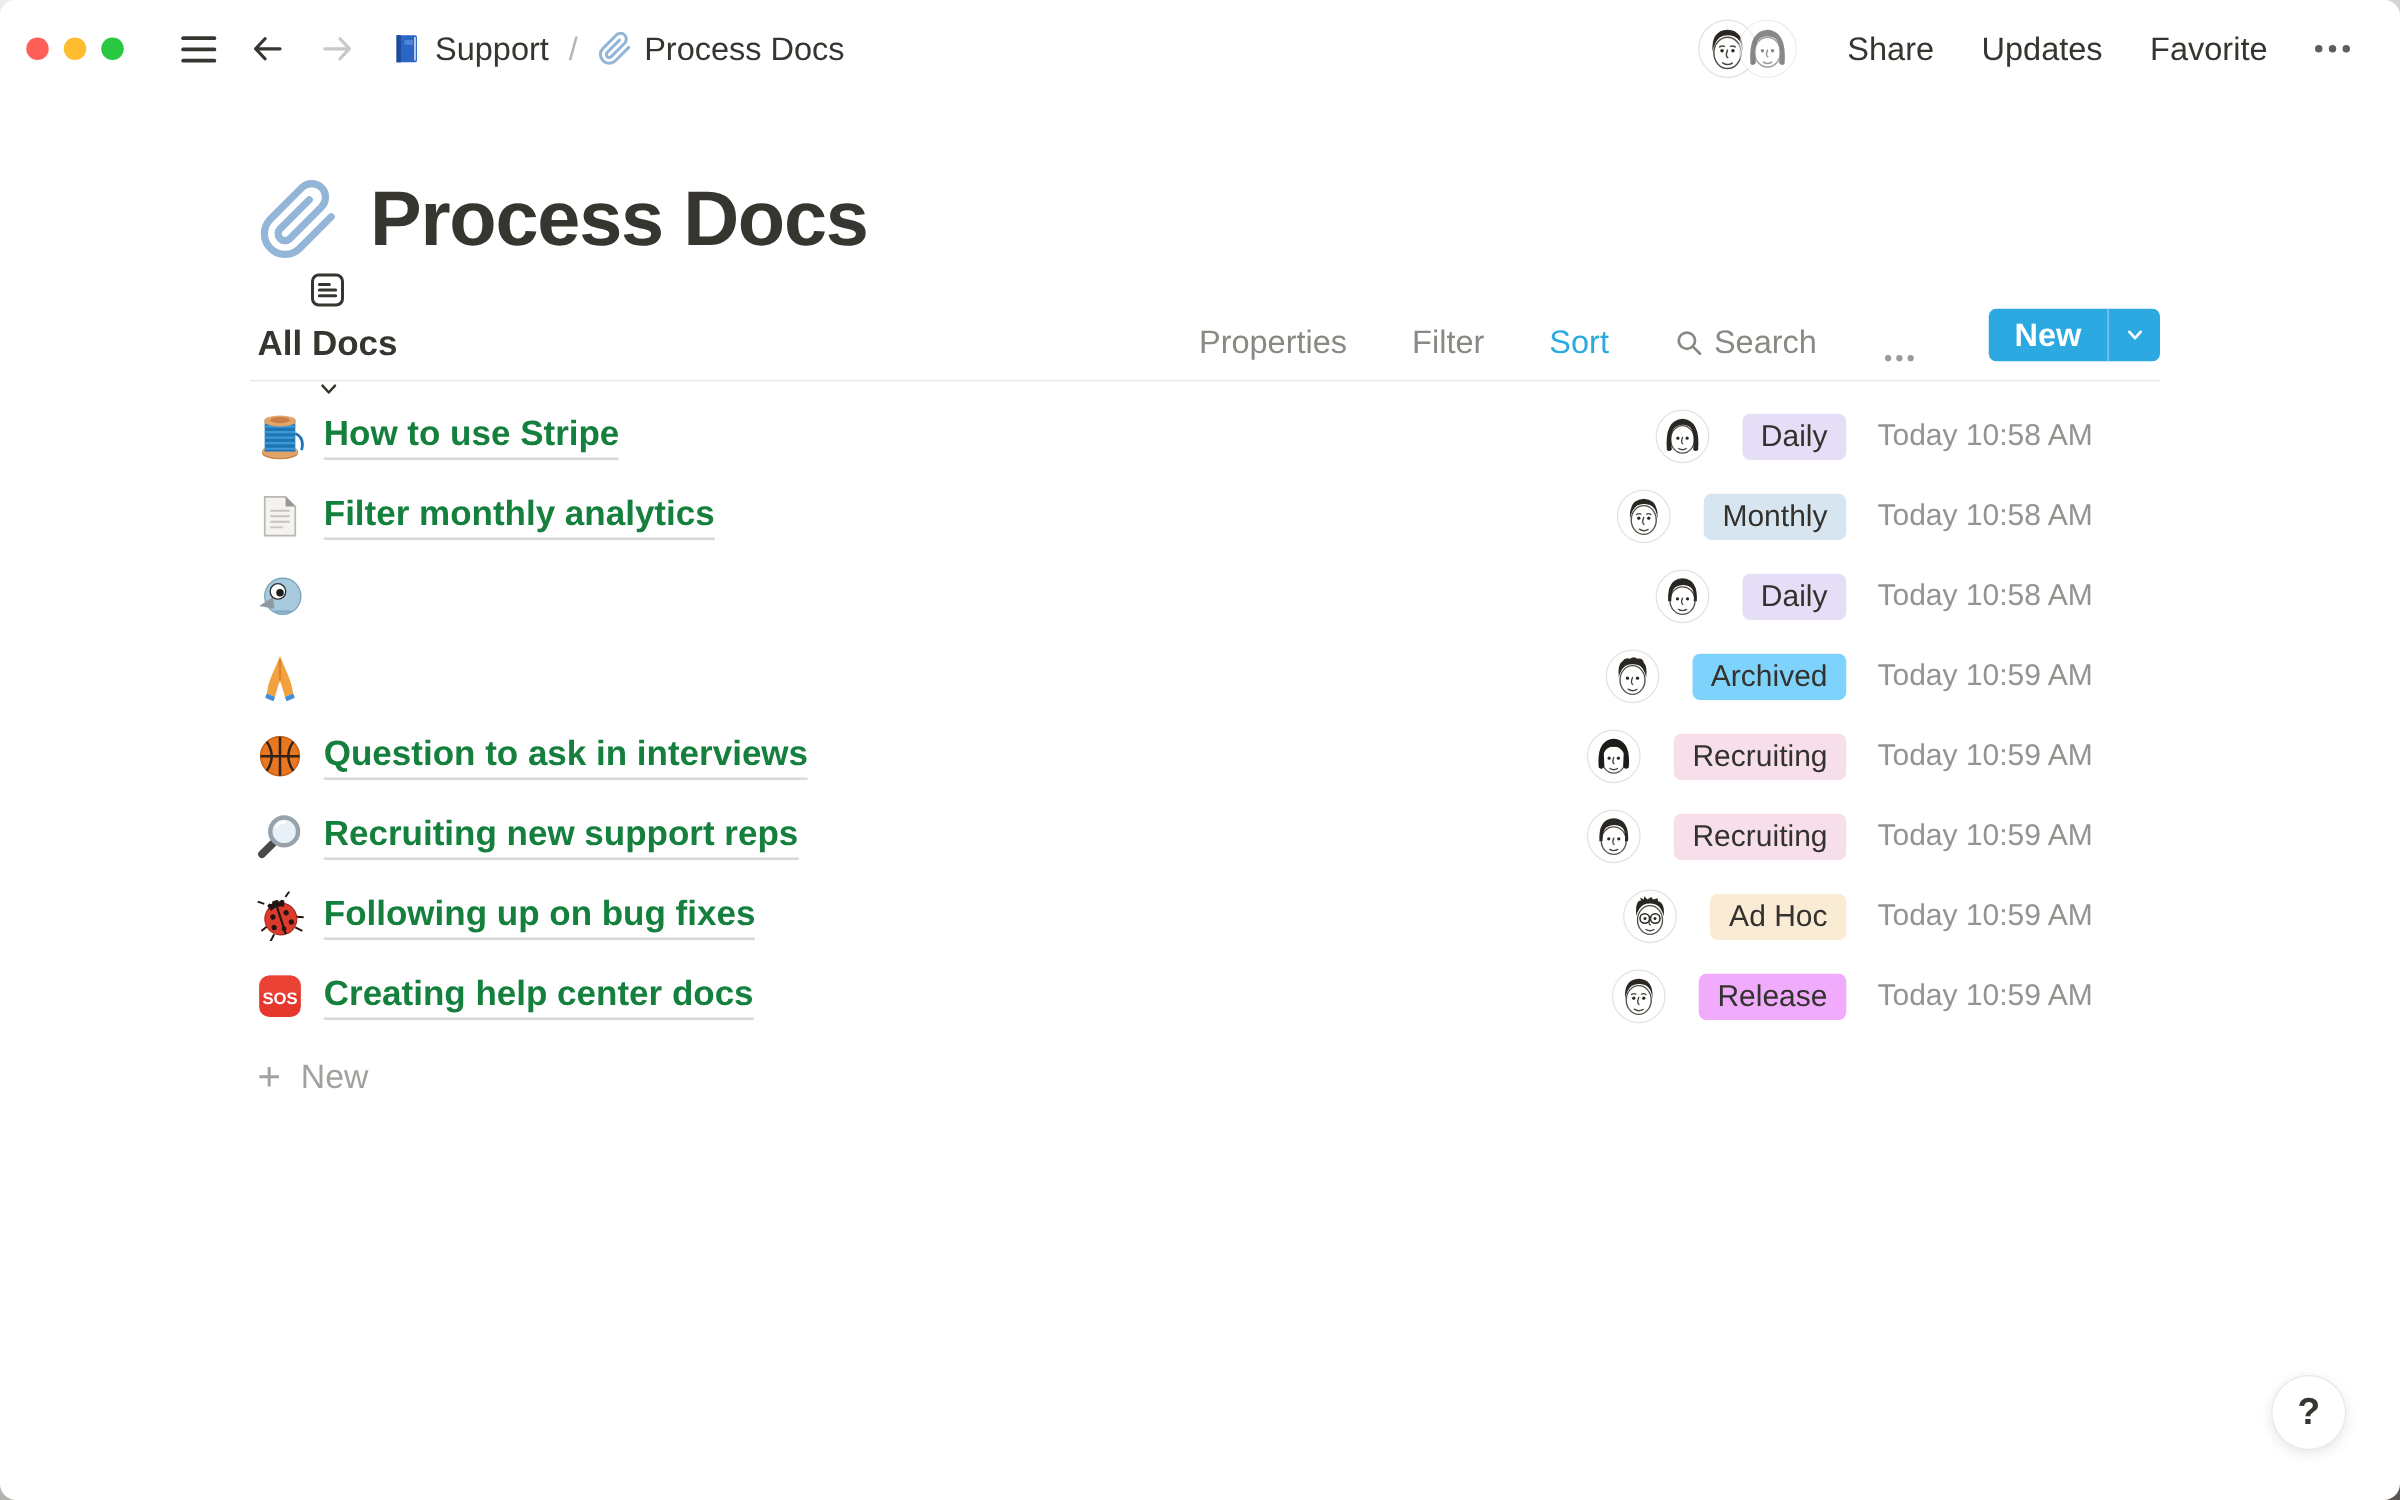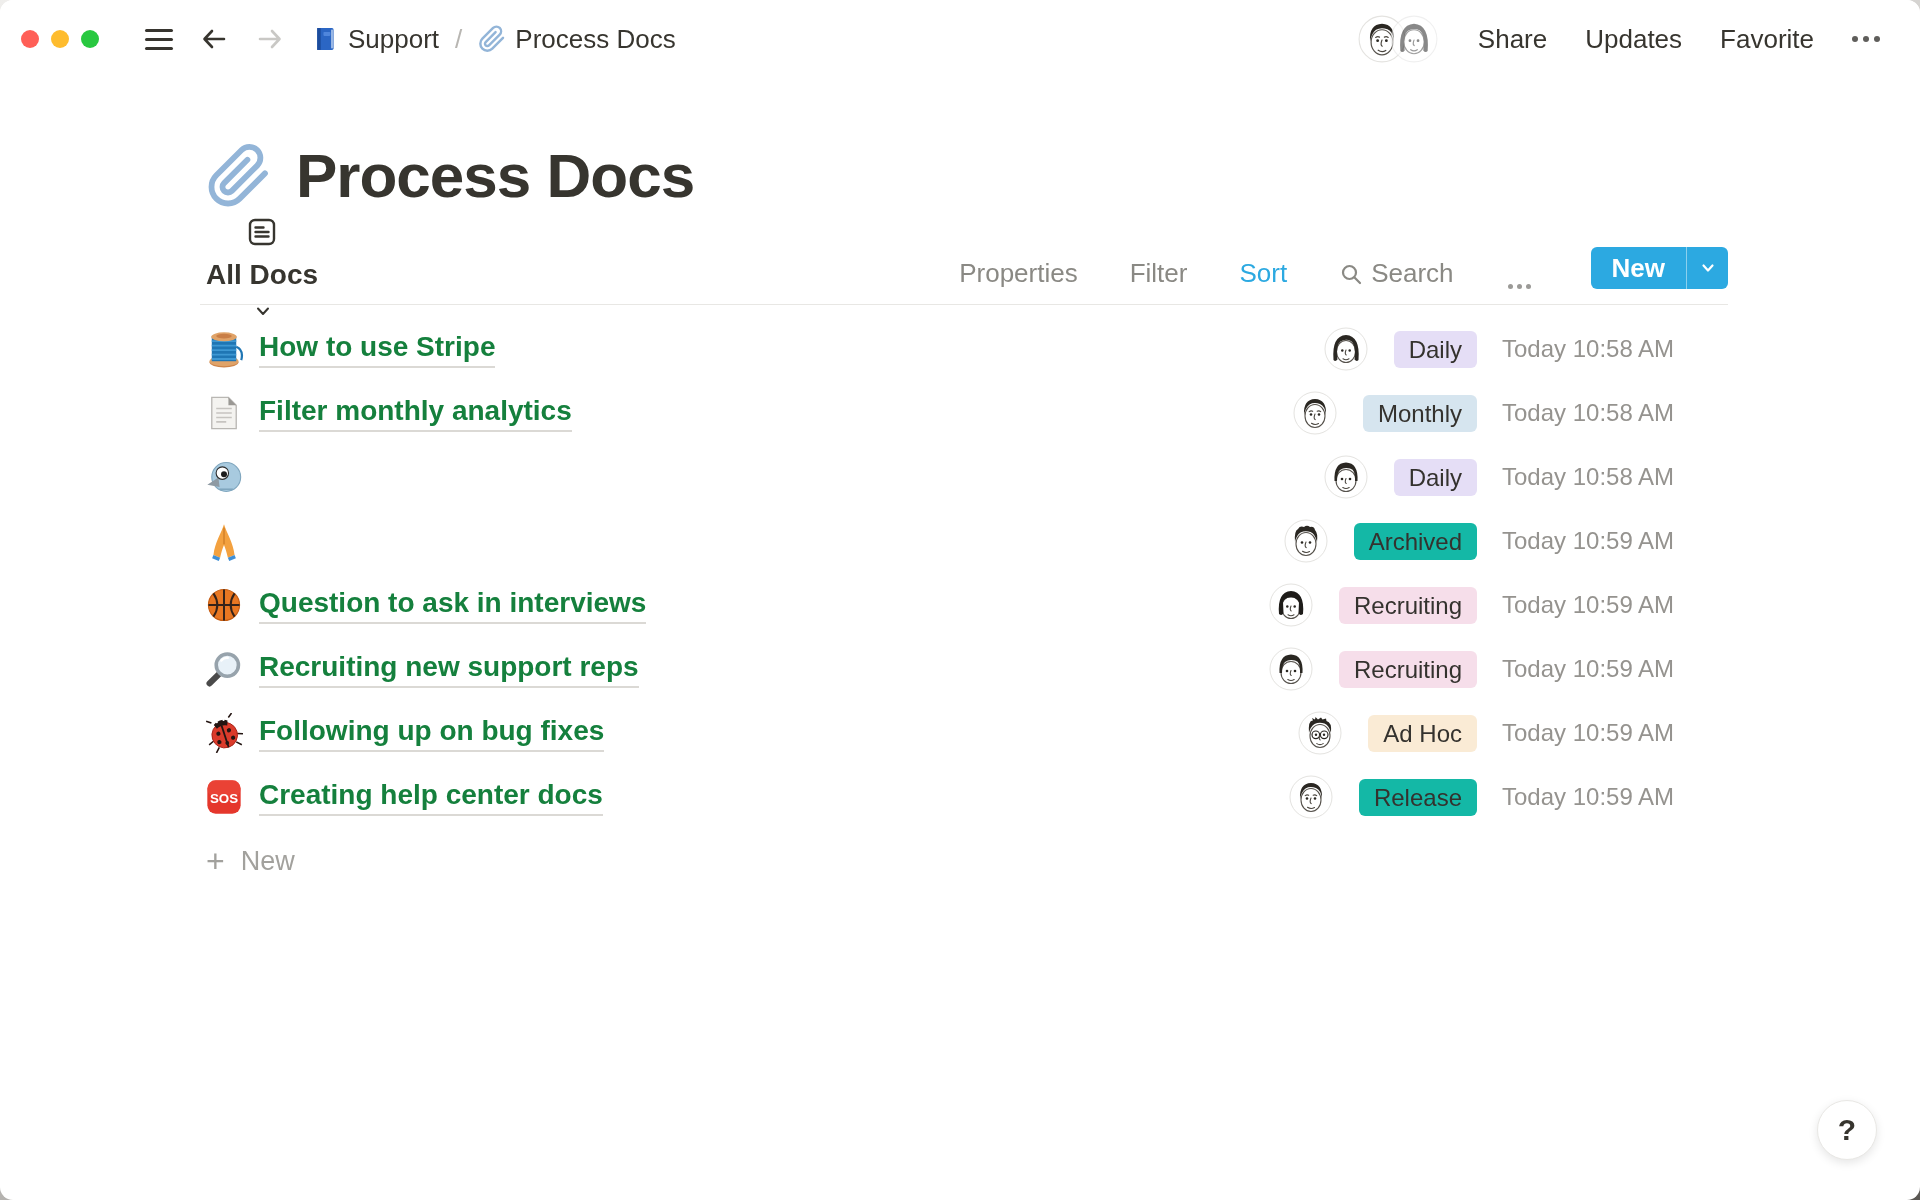--- a/index.html
+++ b/index.html
@@ -360,21 +360,21 @@
 
       <div class="docrow">
         <svg class="row-emoji" viewBox="0 0 36 36">
             <use href="#em-pray"></use>
           </svg>
         <span class="row-right">
           <span class="person-tag">
             <svg class="avatar">
                 <use href="#av-m3"></use>
               </svg>
-            <span class="tag" style="background: #14b8a6;">Archived</span>
+            <span class="tag" style="background: #7dd3fc;">Archived</span>
           </span>
           <span class="time">Today 10:59 AM</span>
         </span>
       </div>
 
       <div class="docrow">
         <svg class="row-emoji" viewBox="0 0 36 36">
             <use href="#em-basketball"></use>
           </svg>
         <span class="row-title">Question to ask in interviews</span>
@@ -424,21 +424,21 @@
       <div class="docrow">
         <svg class="row-emoji" viewBox="0 0 36 36">
             <use href="#em-sos"></use>
           </svg>
         <span class="row-title">Creating help center docs</span>
         <span class="row-right">
           <span class="person-tag">
             <svg class="avatar">
                 <use href="#av-m1"></use>
               </svg>
-            <span class="tag" style="background: #14b8a6;">Release</span>
+            <span class="tag" style="background: #f0abfc;">Release</span>
           </span>
           <span class="time">Today 10:59 AM</span>
         </span>
       </div>
 
       <div class="newrow">
         <span class="plus">+</span>
         <span>New</span>
       </div>
     </div>

